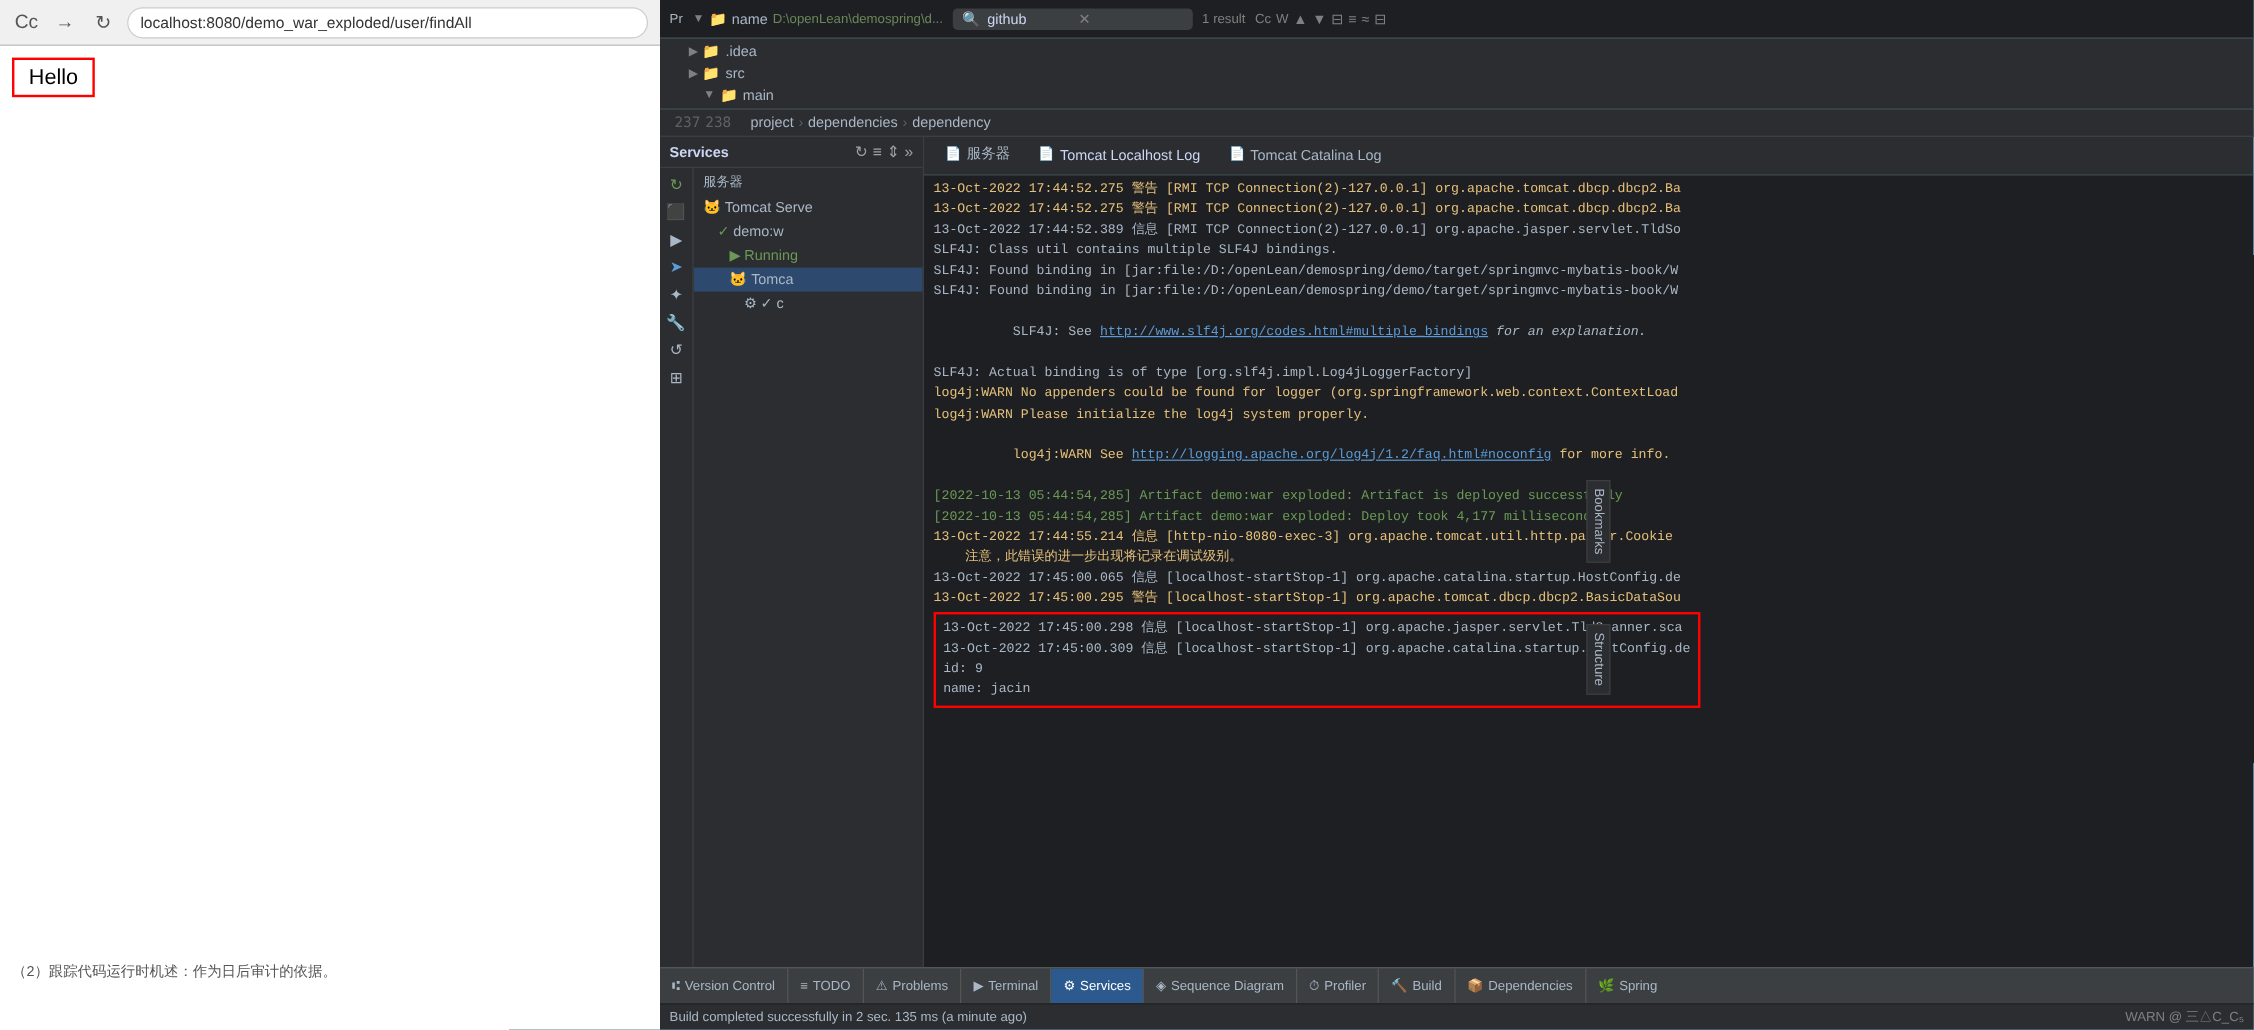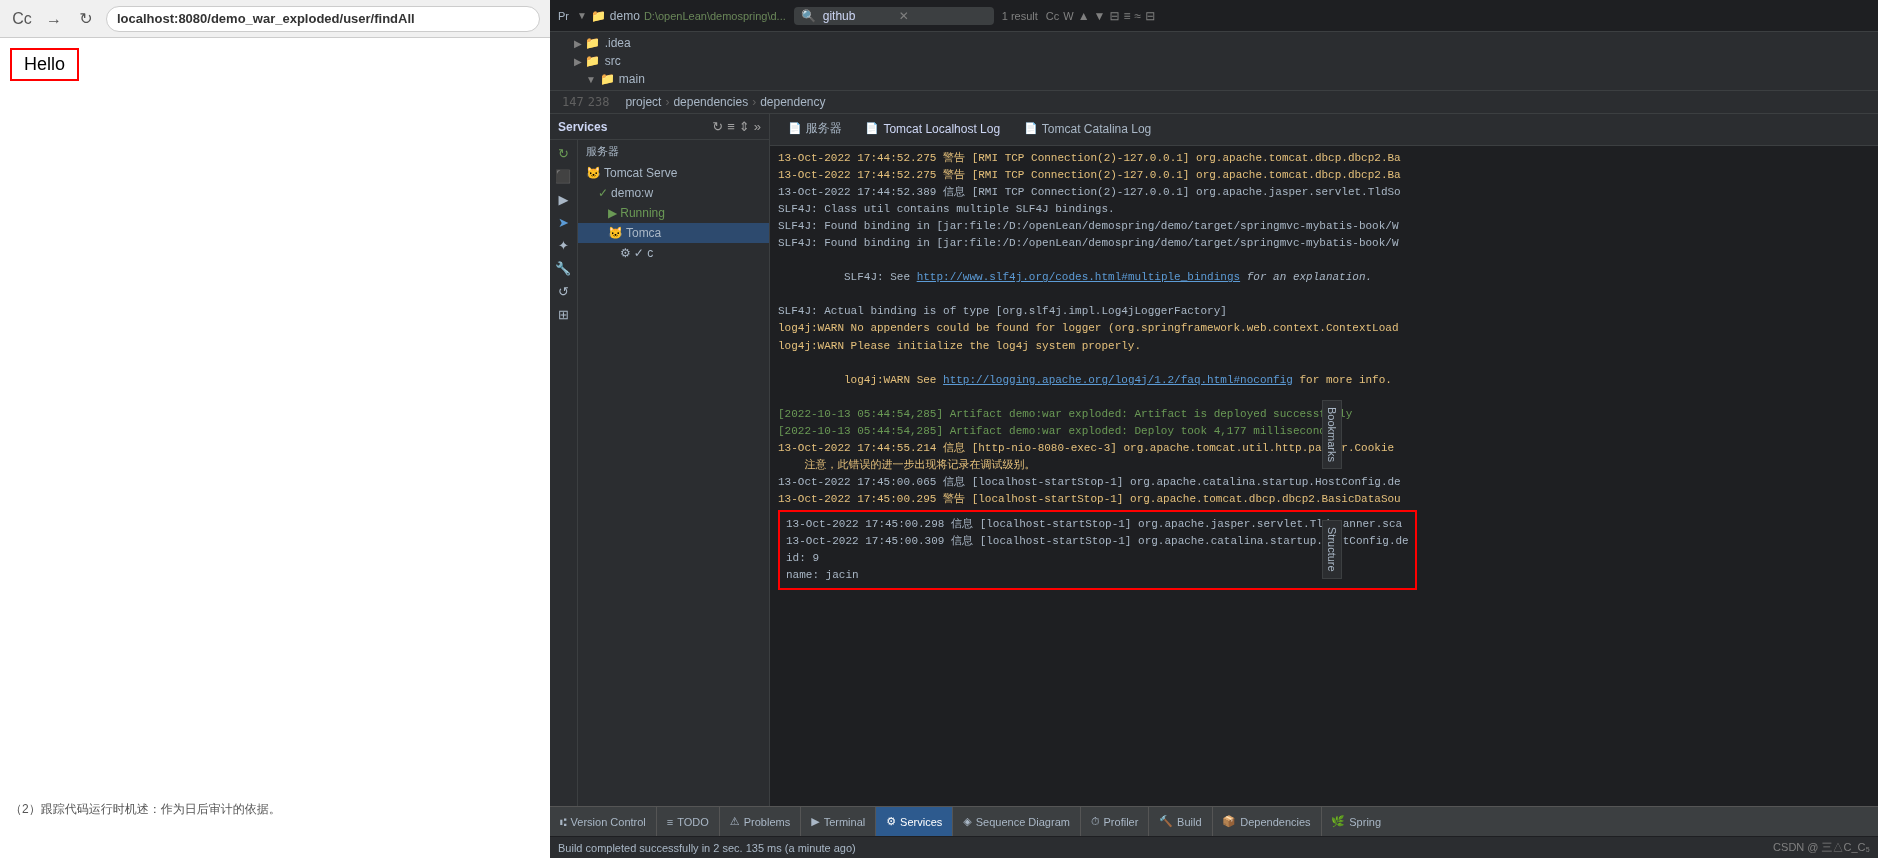--- a/index.html
+++ b/index.html
@@ -5,40 +5,40 @@
     * { margin: 0; padding: 0; box-sizing: border-box; }
     body { font-family: 'Segoe UI', Arial, sans-serif; background: #1e1f22; color: #cdd6f4; font-size: 12px; overflow: hidden; width: 1878px; height: 858px; }
   </style>
 </head>
 <body>
 
 <div style="position:absolute;top:0;left:0;width:550px;background:#f0f0f0;height:38px;display:flex;align-items:center;padding:0 10px;gap:8px;border-bottom:1px solid #ccc;z-index:10;">
   <button style="width:24px;height:24px;background:none;border:none;cursor:pointer;font-size:16px;color:#555;">Cc</button>
   <button style="width:24px;height:24px;background:none;border:none;cursor:pointer;font-size:16px;color:#555;">→</button>
   <button style="width:24px;height:24px;background:none;border:none;cursor:pointer;font-size:16px;color:#555;">↻</button>
-  <input type="text" style="flex: 1 1 0%; height: 26px; border: 1px solid rgb(204, 204, 204); border-radius: 13px; padding: 0px 10px; font-size: 13px; background: white; color: rgb(51, 51, 51); font-weight: bold;" value="localhost:8080/demo_war_exploded/user/findAll">
+  <input type="text" style="flex: 1 1 0%; height: 26px; border: 1px solid rgb(204, 204, 204); border-radius: 13px; padding: 0px 10px; font-size: 13px; background: white; color: rgb(51, 51, 51);" value="localhost:8080/demo_war_exploded/user/findAll">
 </div>
 
 <div style="position:absolute;top:38px;left:0;width:550px;height:820px;background:white;">
   <div style="position:absolute;top:10px;left:10px;border:2px solid red;padding:4px 12px;font-size:18px;font-weight:400;color:#000;">Hello</div>
   <div style="position:absolute;bottom:40px;left:10px;font-size:12px;color:#555;">
     （2）跟踪代码运行时机述：作为日后审计的依据。
   </div>
 </div>
 
 <div style="position:absolute;top:0;left:550px;width:1328px;height:858px;background:#7dd3fc;display:flex;flex-direction:column;">
 
   <div style="display:flex;align-items:center;background:#1e1f22;height:32px;padding:0 8px;gap:8px;border-bottom:1px solid #3c3f41;flex-shrink:0;">
 
     <div style="color:#a9b7c6;font-size:11px;white-space:nowrap;">Pr</div>
 
     <div style="display:flex;align-items:center;gap:4px;min-width:200px;">
       <span style="color:#808080;font-size:10px;">▼</span>
       <span style="color:#daa520;font-size:12px;">📁</span>
-      <span style="color:#a9b7c6;font-size:12px;">demo</span>
+      <span style="color:#a9b7c6;font-size:12px;">name</span>
       <span style="color:#6a8759;font-size:11px;max-width:200px;overflow:hidden;text-overflow:ellipsis;white-space:nowrap;">D:\openLean\demospring\d...</span>
     </div>
 
     <div style="display:flex;align-items:center;background:#3c3f41;border-radius:4px;padding:2px 8px;gap:6px;min-width:200px;">
       <span style="color:#808080;font-size:12px;">🔍</span>
       <input type="text" style="background: none; border: none; outline: none; color: rgb(205, 214, 244); font-size: 12px; width: 70px;" value="github">
       <span style="color:#808080;font-size:12px;">✕</span>
     </div>
     <span style="color:#808080;font-size:11px;">1 result</span>
     <div style="display:flex;align-items:center;gap:4px;">
@@ -65,21 +65,21 @@
       <span style="color:#a9b7c6;">src</span>
     </div>
     <div style="display:flex;align-items:center;gap:4px;padding:2px 8px;color:#a9b7c6;cursor:pointer;font-size:12px;padding-left:36px;">
       <span style="color:#808080;font-size:10px;">▼</span>
       <span style="color:#daa520;">📁</span>
       <span style="color:#a9b7c6;">main</span>
     </div>
   </div>
 
   <div style="display:flex;align-items:center;background:#2b2d30;padding:4px 12px;border-bottom:1px solid #3c3f41;font-size:12px;color:#a9b7c6;flex-shrink:0;gap:4px;">
-    <span style="color:#606060;font-family:monospace;">147</span>
+    <span style="color:#606060;font-family:monospace;">237</span>
     <span style="color:#606060;font-family:monospace;margin-right:12px;">238</span>
     <span style="color:#a9b7c6;cursor:pointer;">project</span>
     <span style="color:#606060;">›</span>
     <span style="color:#a9b7c6;cursor:pointer;">dependencies</span>
     <span style="color:#606060;">›</span>
     <span style="color:#a9b7c6;cursor:pointer;">dependency</span>
   </div>
 
   <div style="display:flex;flex:1;overflow:hidden;">
 
@@ -228,19 +228,19 @@
       <span>Dependencies</span>
     </div>
     <div style="display:flex;align-items:center;gap:4px;padding:0 10px;cursor:pointer;color:#a9b7c6;height:100%;">
       <span style="font-size:11px;">🌿</span>
       <span>Spring</span>
     </div>
   </div>
 
   <div style="background:#2b2d30;height:22px;display:flex;align-items:center;padding:0 8px;font-size:11px;color:#a9b7c6;border-top:1px solid #1e1f22;gap:8px;flex-shrink:0;">
     <span style="flex:1;">Build completed successfully in 2 sec. 135 ms (a minute ago)</span>
-    <span style="color:#808080;">CSDN @ 三△C_C₅</span>
+    <span style="color:#808080;">WARN @ 三△C_C₅</span>
   </div>
 
 </div>
 
 <div style="position:absolute;left:1322px;top:400px;writing-mode:vertical-rl;font-size:11px;color:#a9b7c6;background:#2b2d30;padding:6px 3px;cursor:pointer;z-index:20;border:1px solid #3c3f41;">Bookmarks</div>
 <div style="position:absolute;left:1322px;top:520px;writing-mode:vertical-rl;font-size:11px;color:#a9b7c6;background:#2b2d30;padding:6px 3px;cursor:pointer;z-index:20;border:1px solid #3c3f41;">Structure</div>
 
 </body></html>

